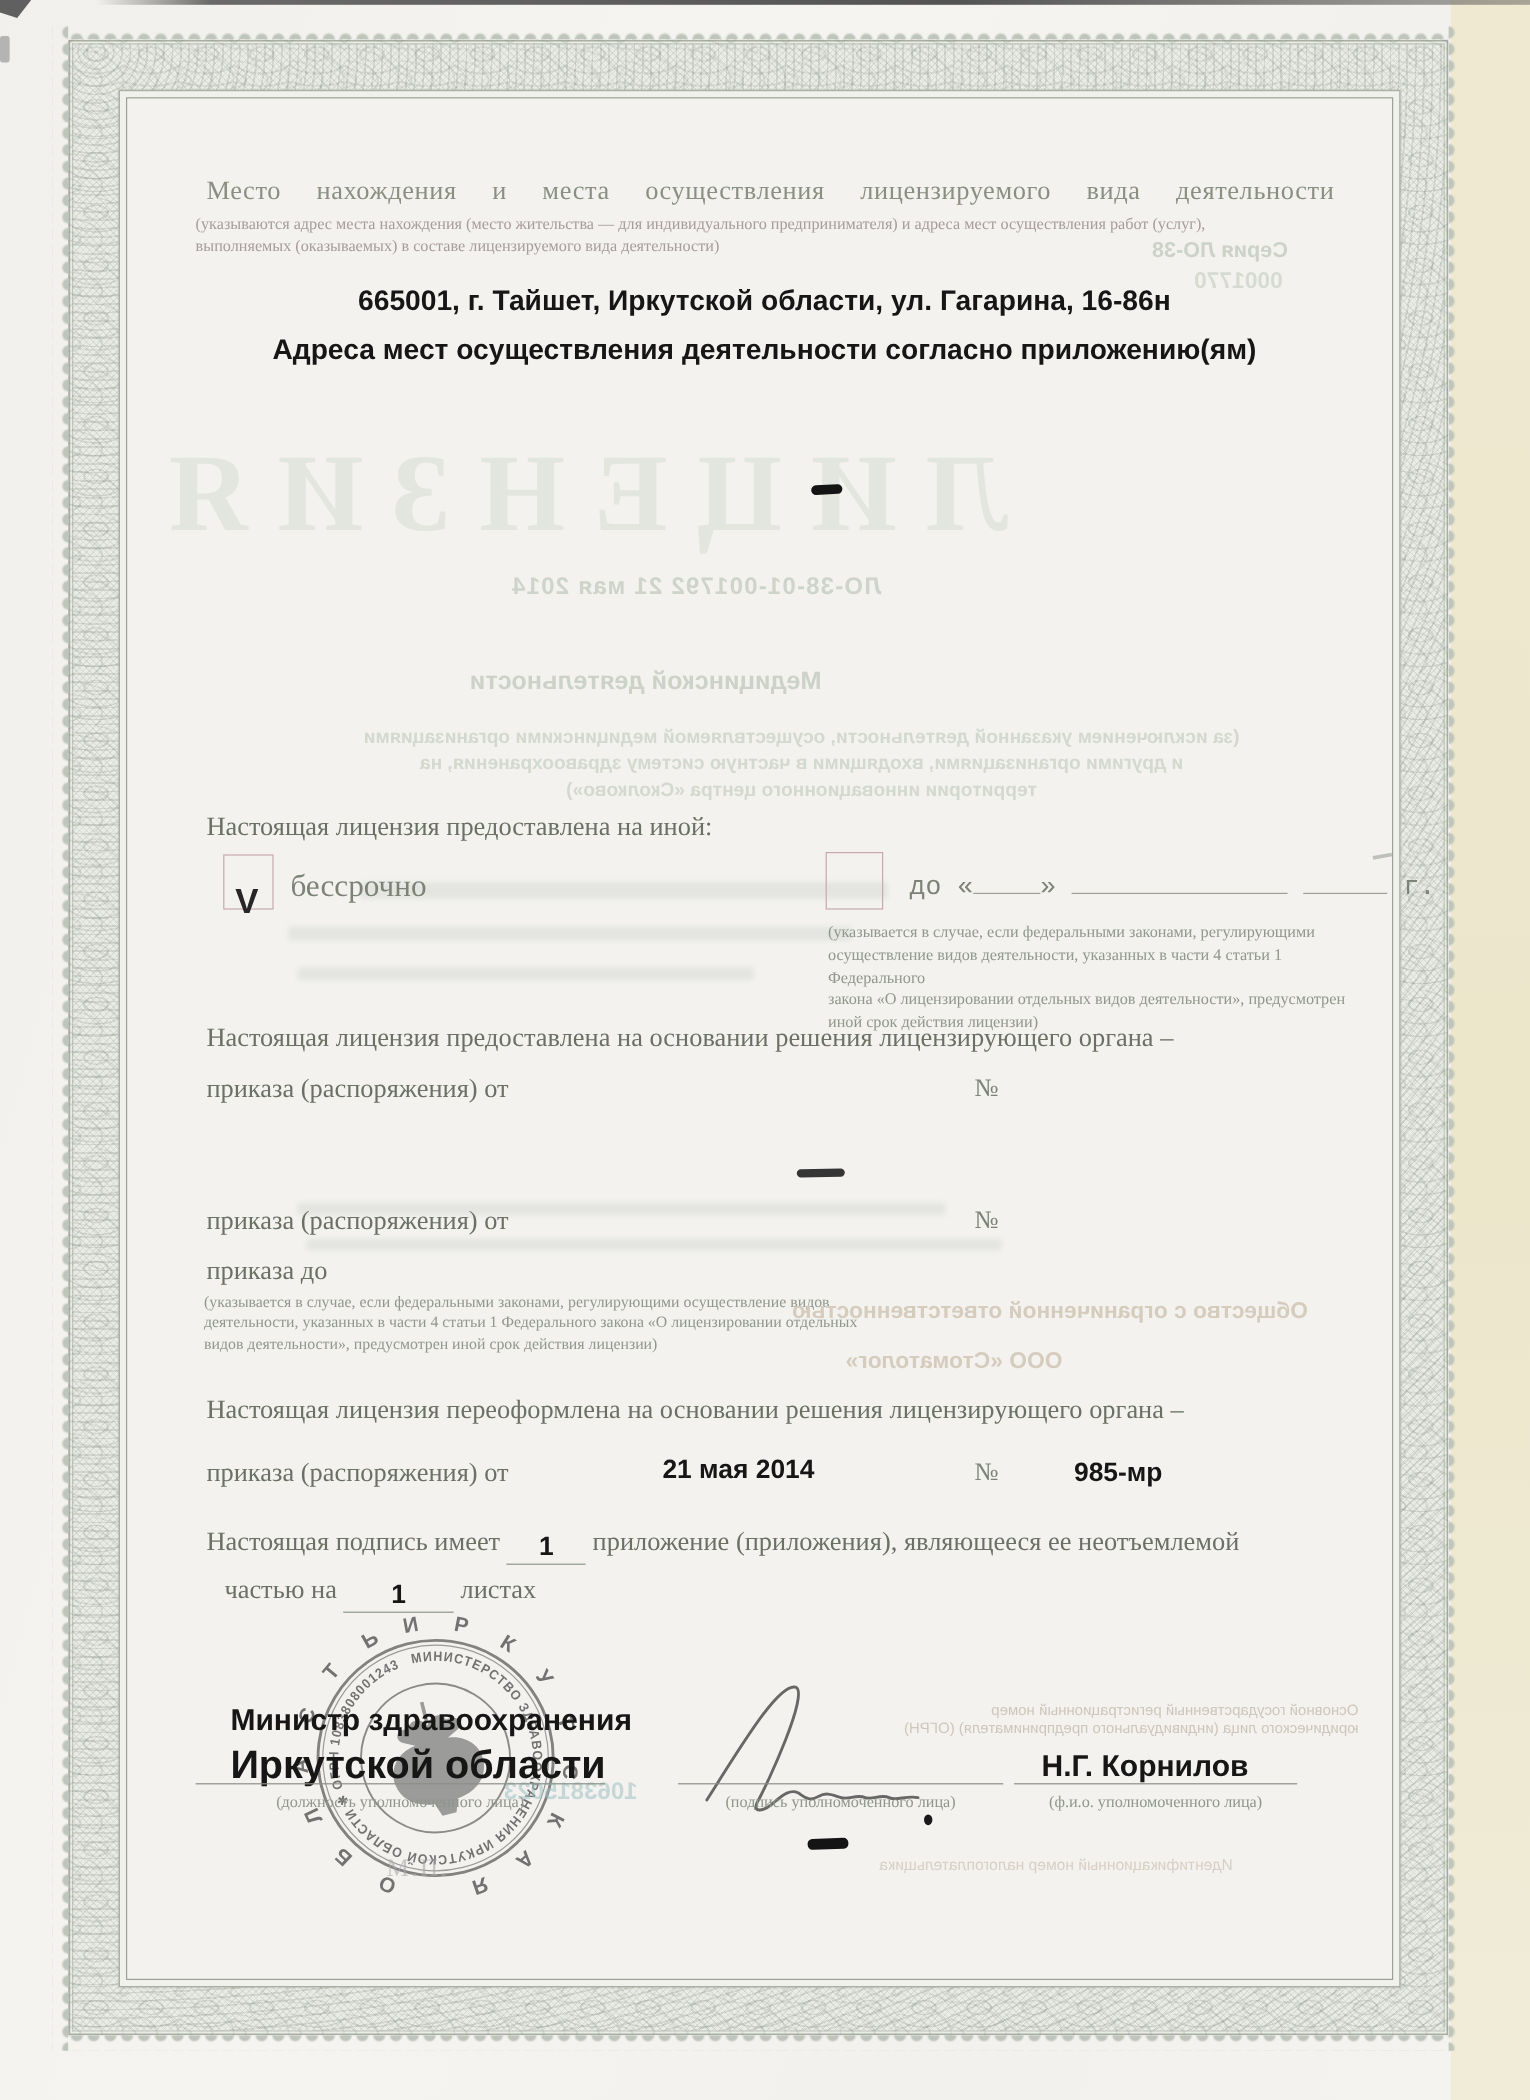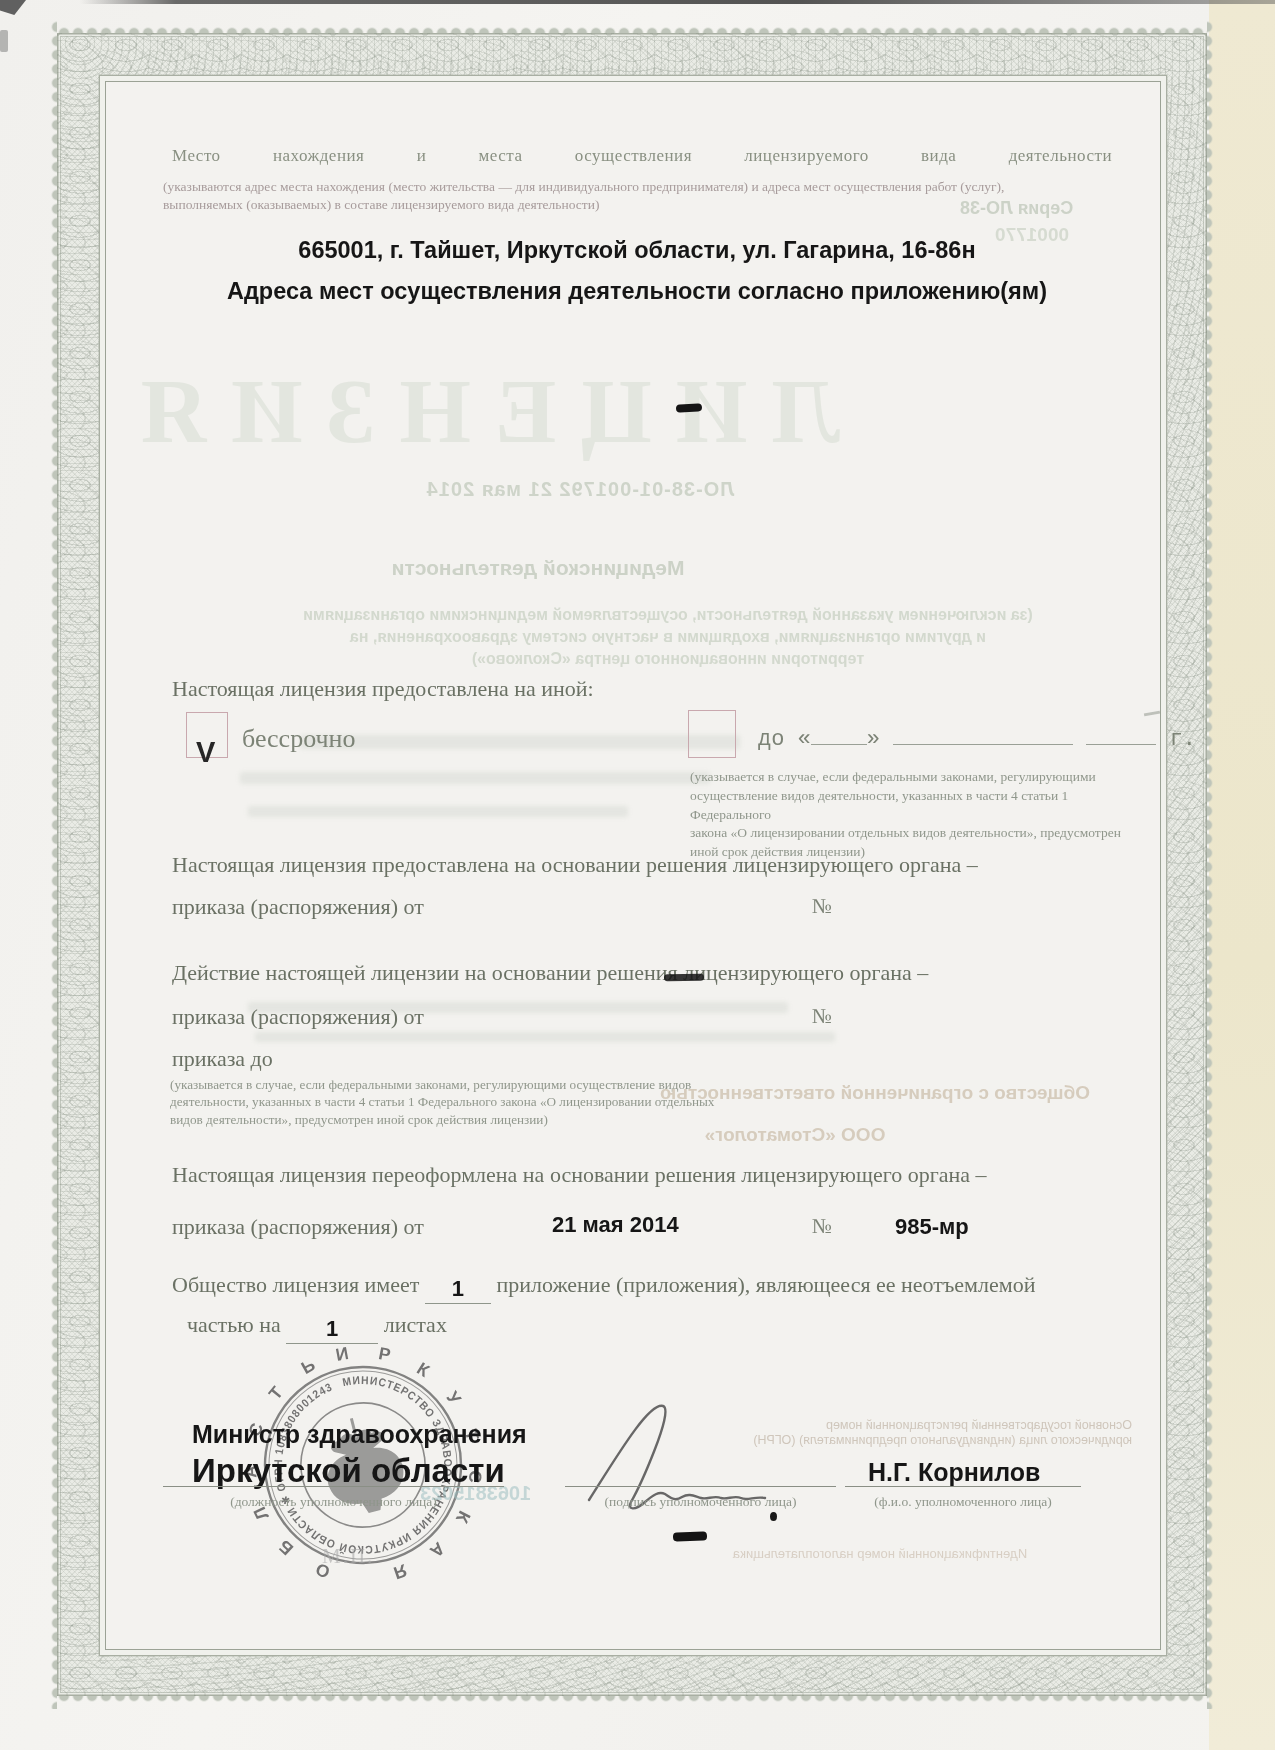--- a/index.html
+++ b/index.html
@@ -36,21 +36,21 @@
   .sc-l{left:44px;top:20px;width:13px;height:1689px;background-repeat:repeat-y;
     background-image:radial-gradient(circle at 13px 7px,#bfc5ba 4.2px,rgba(191,197,186,.35) 5.2px,transparent 6.2px);background-size:13px 14px;}
   .sc-r{left:1207px;top:20px;width:13px;height:1689px;background-repeat:repeat-y;
     background-image:radial-gradient(circle at 0px 7px,#bfc5ba 4.2px,rgba(191,197,186,.35) 5.2px,transparent 6.2px);background-size:13px 14px;}
   .inner-cut{left:105px;top:81px;width:1054px;height:1567px;background:#f3f2ef;
     border:1px solid #9ba295;box-shadow:0 0 0 5px #f0f1ec,0 0 0 6px #a9afa3,0 0 0 7px rgba(169,175,163,.35);}
   
   .serif{color:#6a7164;font-size:22px;}
   .typed{font-family:"Liberation Sans","DejaVu Sans",sans-serif;font-weight:bold;color:#161616;}
   .center{text-align:center;}
-  .title{font-size:17px;color:#899082;letter-spacing:.5px;word-spacing:8px;text-align:justify;text-align-last:justify;}
+  .title{font-size:22px;color:#899082;letter-spacing:.5px;word-spacing:8px;text-align:justify;text-align-last:justify;}
   .hnote{font-size:13.5px;color:#a79b9b;line-height:18px;}
   .hnote span{display:block;}
   .note-sm{font-size:13.5px;line-height:18.8px;color:#90978c;}
   .note-sm span{display:block;}
   .u{display:inline-block;border-bottom:1px solid #9aa096;height:18px;vertical-align:baseline;}
   .slot{display:inline-block;border-bottom:1.5px solid #8f968b;text-align:center;height:26px;line-height:24px;vertical-align:-4px;}
   .checkbox{border:1px solid #c9a8ae;background:transparent;}
   .mirror{transform:scaleX(-1);}
   .bleed{font-family:"Liberation Sans","DejaVu Sans",sans-serif;font-weight:bold;}
   .bleed span{display:block;}
@@ -116,41 +116,40 @@
     <span>осуществление видов деятельности, указанных в части 4 статьи 1 Федерального</span>
     <span>закона «О лицензировании отдельных видов деятельности», предусмотрен</span>
     <span>иной срок действия лицензии)</span>
   </div>
   <div class="abs" style="left:1144px;top:712px;width:16px;height:3px;background:#8a8f85;opacity:.5;transform:rotate(-10deg);"></div>
 
   <div class="abs serif" style="left:172px;top:852px;">Настоящая лицензия предоставлена на основании решения лицензирующего органа –</div>
   <div class="abs serif" style="left:172px;top:894px;">приказа (распоряжения)  от</div>
   <div class="abs serif" style="left:812px;top:894px;font-size:21px;color:#7c8376;">№</div>
 
-  <div class="abs serif" style="left:172px;top:960px;">Действие настоящей лицензии на основании решения лицензирующего органа –</div>
   <div class="abs mark-dark" style="left:664px;top:974px;width:40px;height:7px;opacity:.85;transform:rotate(-1deg);"></div>
   <div class="abs serif" style="left:172px;top:1004px;">приказа (распоряжения)  от</div>
   <div class="abs serif" style="left:812px;top:1004px;font-size:21px;color:#7c8376;">№</div>
   <div class="abs serif" style="left:172px;top:1046px;">приказа до</div>
   <div class="abs note-sm" style="left:170px;top:1076px;width:620px;line-height:17.4px;font-size:13.2px;">
     <span>(указывается в случае, если федеральными законами, регулирующими осуществление видов</span>
     <span>деятельности, указанных в части 4 статьи 1 Федерального закона «О лицензировании отдельных</span>
     <span>видов деятельности», предусмотрен иной срок действия лицензии)</span>
   </div>
   <div class="abs mirror bleed center" style="left:640px;top:1082px;width:470px;font-size:19px;color:#d6ccbd;">Общество с ограниченной ответственностью</div>
   <div class="abs mirror bleed center" style="left:640px;top:1124px;width:310px;font-size:19px;color:#d6ccbd;">ООО «Стоматолог»</div>
 
   <div class="abs serif" style="left:172px;top:1162px;">Настоящая лицензия переоформлена на основании решения лицензирующего органа –</div>
   <div class="abs serif" style="left:172px;top:1214px;">приказа (распоряжения)  от</div>
   <div class="abs typed" style="left:552px;top:1212px;font-size:22px;">21 мая 2014</div>
   <div class="abs serif" style="left:812px;top:1214px;font-size:21px;color:#7c8376;">№</div>
   <div class="abs typed" style="left:895px;top:1214px;font-size:22px;">985-мр</div>
 
   <div class="abs serif" style="left:172px;top:1272px;">
-    <span>Общество лицензия имеет</span>
+    <span>Настоящая подпись имеет</span>
     <span class="slot typed" style="width:66px;font-size:22px;">1</span>
     <span>приложение (приложения), являющееся ее неотъемлемой</span>
   </div>
   <div class="abs serif" style="left:187px;top:1312px;">
     <span>частью на</span>
     <span class="slot typed" style="width:92px;font-size:22px;">1</span>
     <span>листах</span>
   </div>
 
   <div class="abs" style="left:240px;top:1342px;width:246px;height:246px;transform:rotate(-14deg);opacity:.92;">

